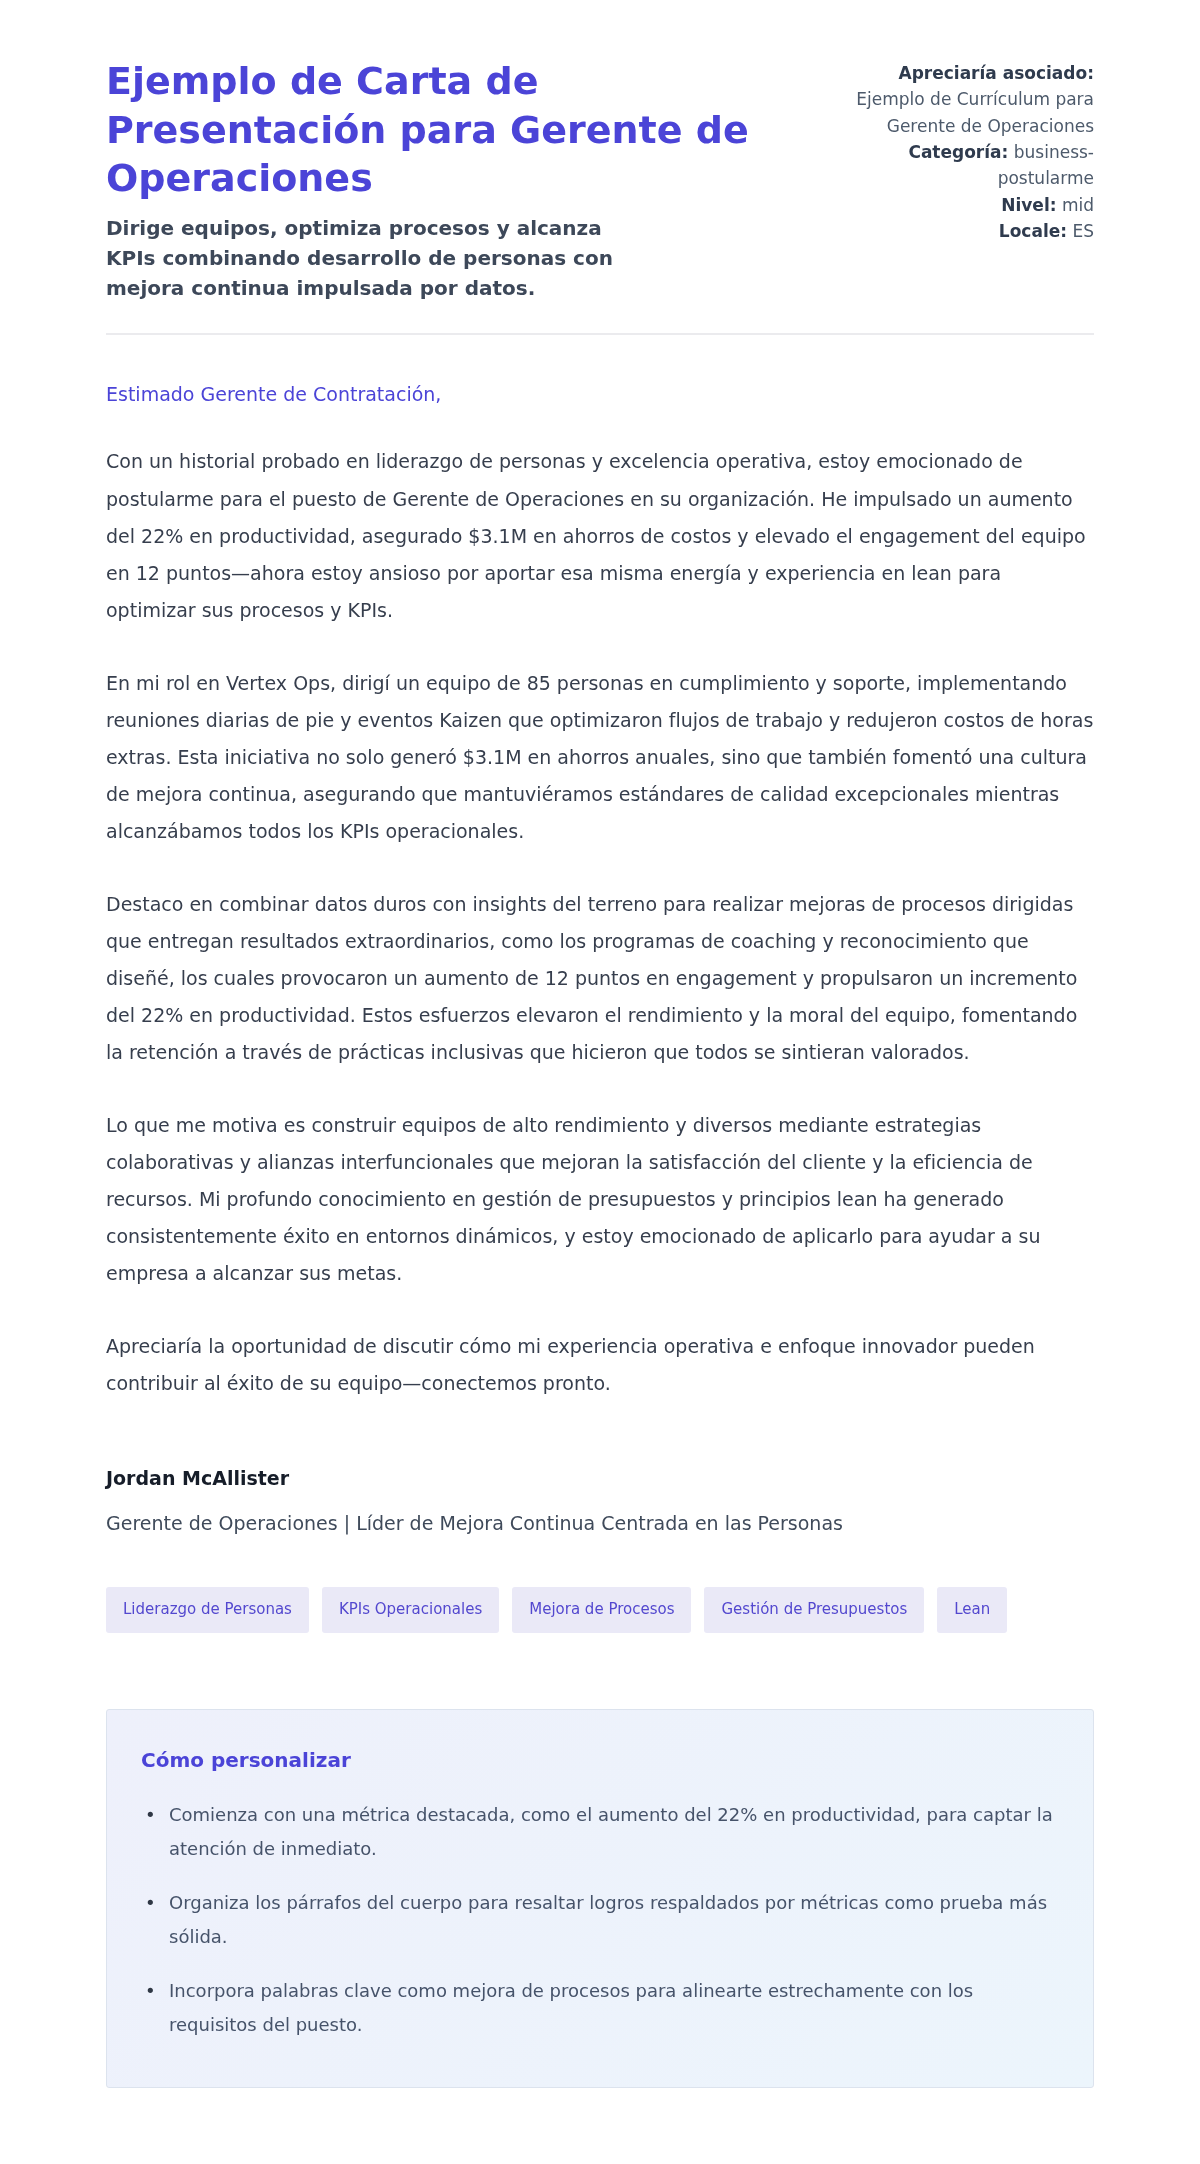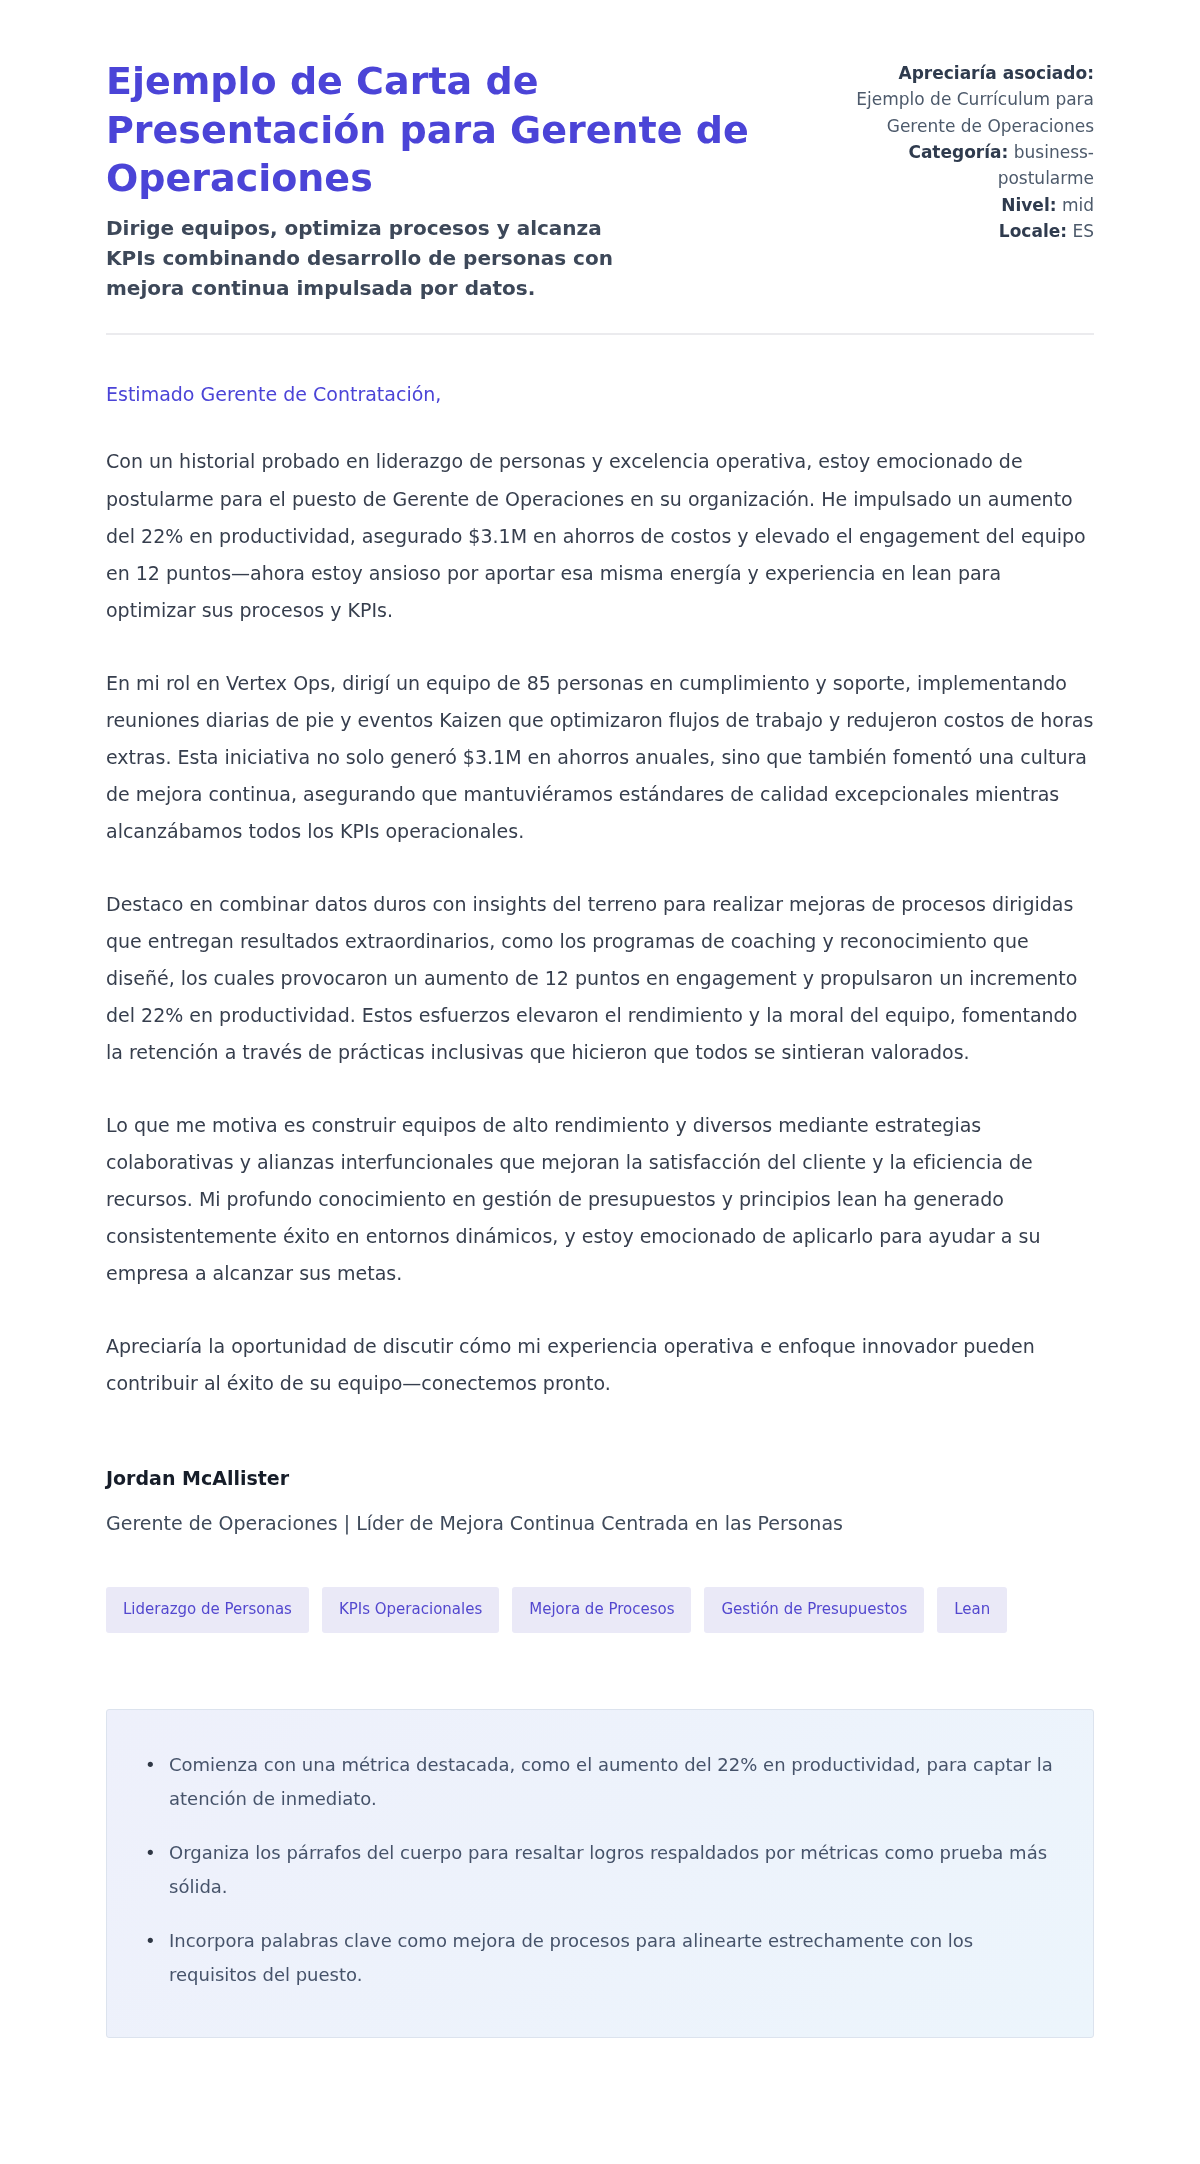--- a/index.html
+++ b/index.html
@@ -189,20 +189,21 @@
 
   <div class="tags">
     <span class="tag">Liderazgo de Personas</span>
     <span class="tag">KPIs Operacionales</span>
     <span class="tag">Mejora de Procesos</span>
     <span class="tag">Gestión de Presupuestos</span>
     <span class="tag">Lean</span>
   </div>
 
   <section class="tips">
+    <h2>Cómo personalizar</h2>
     <ul>
       <li>Comienza con una métrica destacada, como el aumento del 22% en productividad, para captar la atención de inmediato.</li>
       <li>Organiza los párrafos del cuerpo para resaltar logros respaldados por métricas como prueba más sólida.</li>
       <li>Incorpora palabras clave como mejora de procesos para alinearte estrechamente con los requisitos del puesto.</li>
     </ul>
   </section>
 
 </div>
 
 </body></html>

